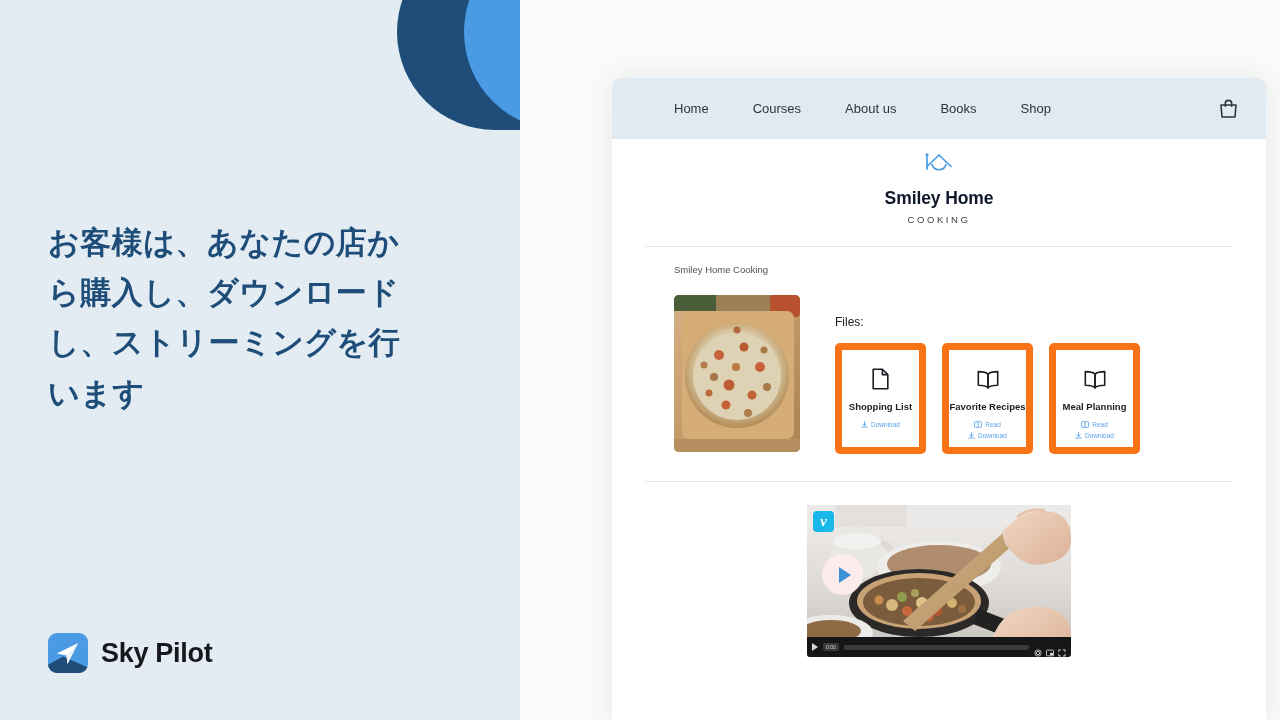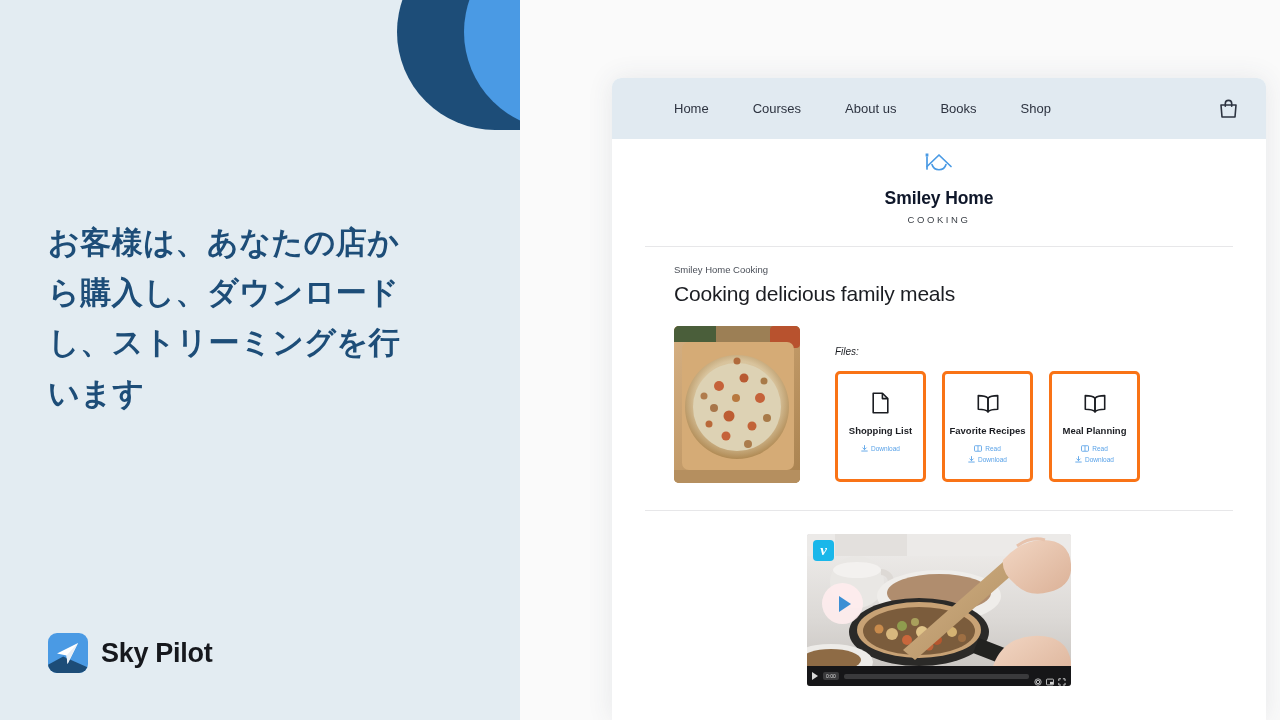--- a/index.html
+++ b/index.html
@@ -163,25 +163,25 @@
   .product-img {
     width: 126px; height: 157px;
     border-radius: 5px;
     overflow: hidden; flex: none;
     position: relative;
     background: #c8a46f;
   }
   .product-img svg { display:block; }
 
   .files-col { padding-top: 20px; }
-  .files-label { font-size: 10px; color: #1b1d22; font-style: italic; }
+  .files-label { font-size: 12px; color: #1b1d22; }
   .file-cards { display: flex; gap: 16px; margin-top: 14px; }
   .file-card {
     width: 91px; height: 111px;
-    border: 3px solid #f97316;
+    border: 7px solid #f97316;
     border-radius: 5px;
     background: #fff;
     display: flex; flex-direction: column;
     align-items: center;
     padding-top: 16px;
     cursor: pointer;
   }
   .file-icon { height: 26px; display:flex; align-items:center; }
   .file-name {
     margin-top: 9px;
@@ -316,21 +316,20 @@
           <path d="M17 17.5 a7.3 7.3 0 0 0 14 0" stroke="#4a9ae4" stroke-width="1.7" stroke-linecap="round" fill="none"></path>
         </svg>
       </div>
       <div class="store-name">Smiley Home</div>
       <div class="store-sub">COOKING</div>
     </div>
 
     <div class="divider"></div>
 
     <div class="product-kicker">Smiley Home Cooking</div>
-    <div class="product-title">Cooking delicious family meals</div>
 
     <div class="product-row">
 
       <div class="product-img">
         <svg width="126" height="157" viewBox="0 0 126 157">
           <defs>
             <linearGradient id="wood" x1="0" y1="0" x2="1" y2="1">
               <stop offset="0%" stop-color="#d6b184"></stop>
               <stop offset="50%" stop-color="#c29a68"></stop>
               <stop offset="100%" stop-color="#a9824f"></stop>

